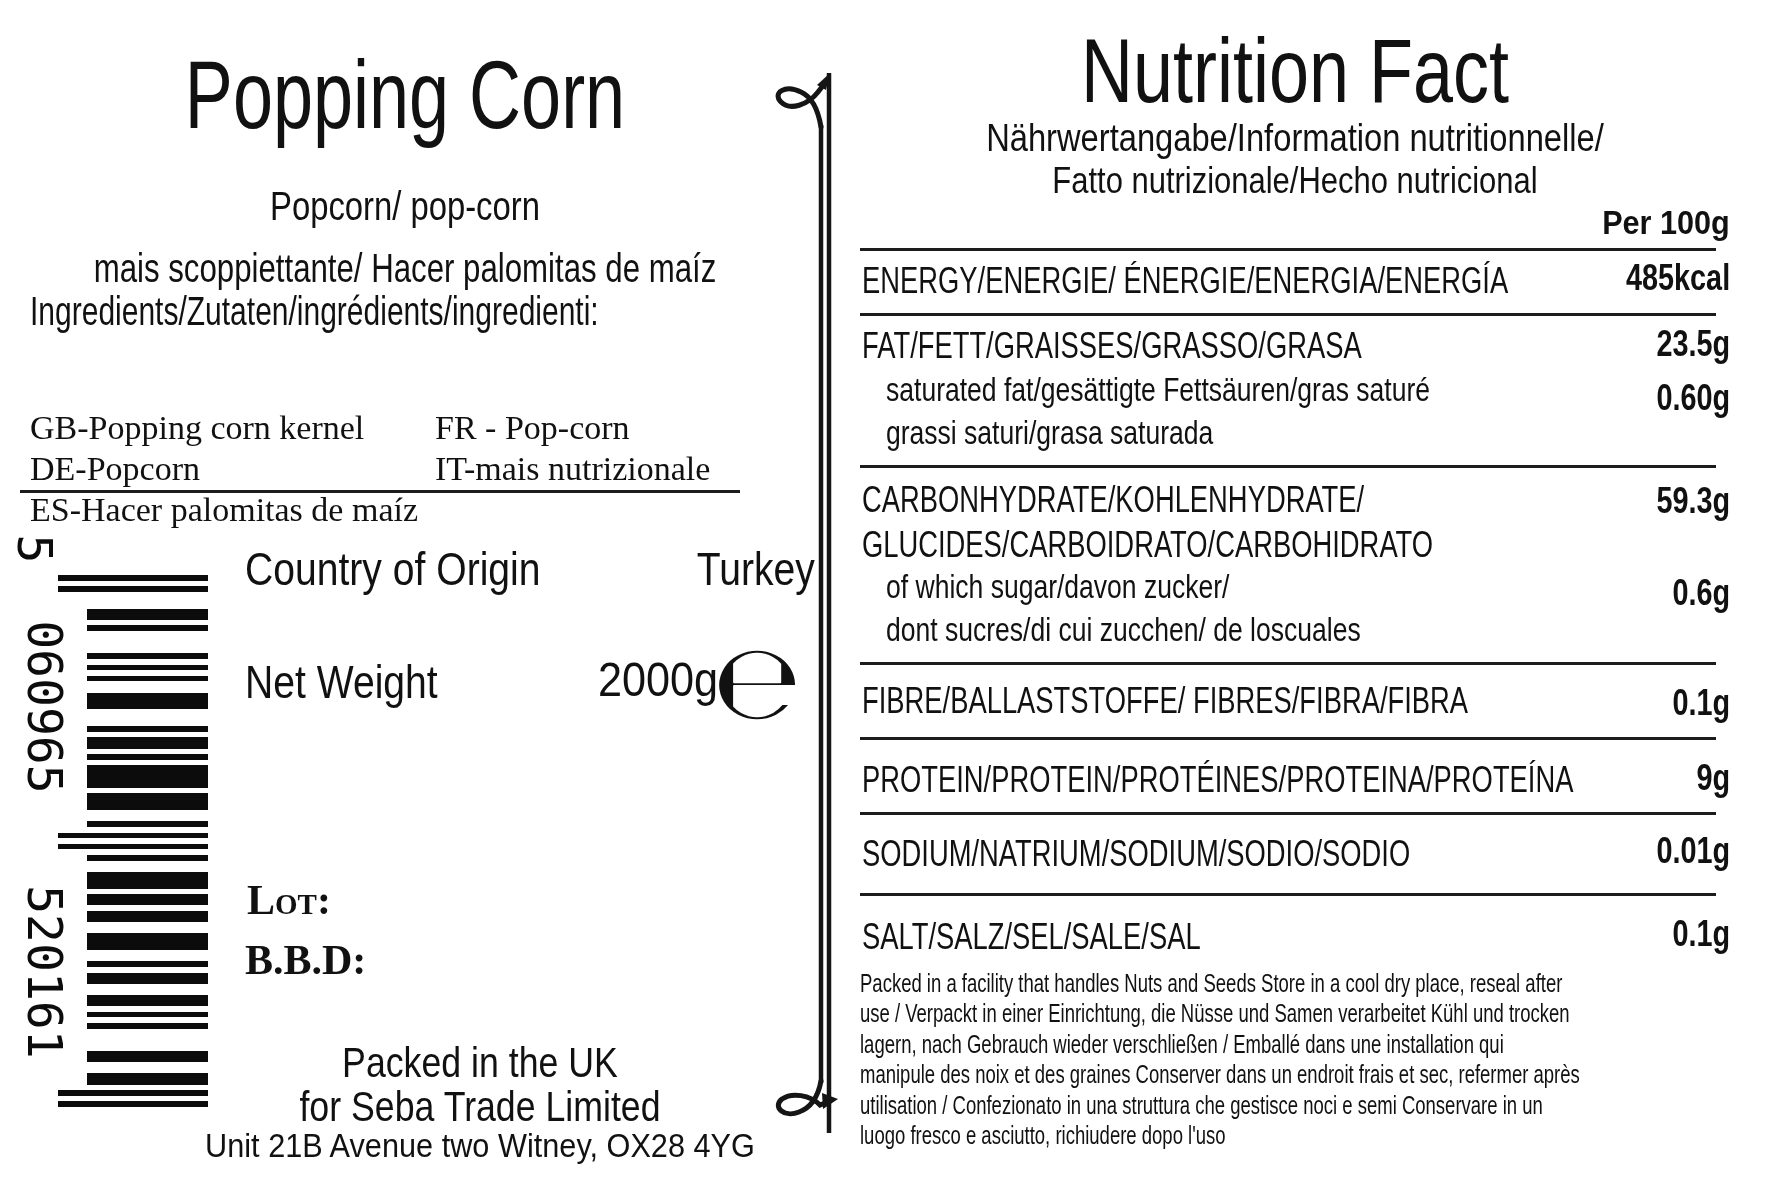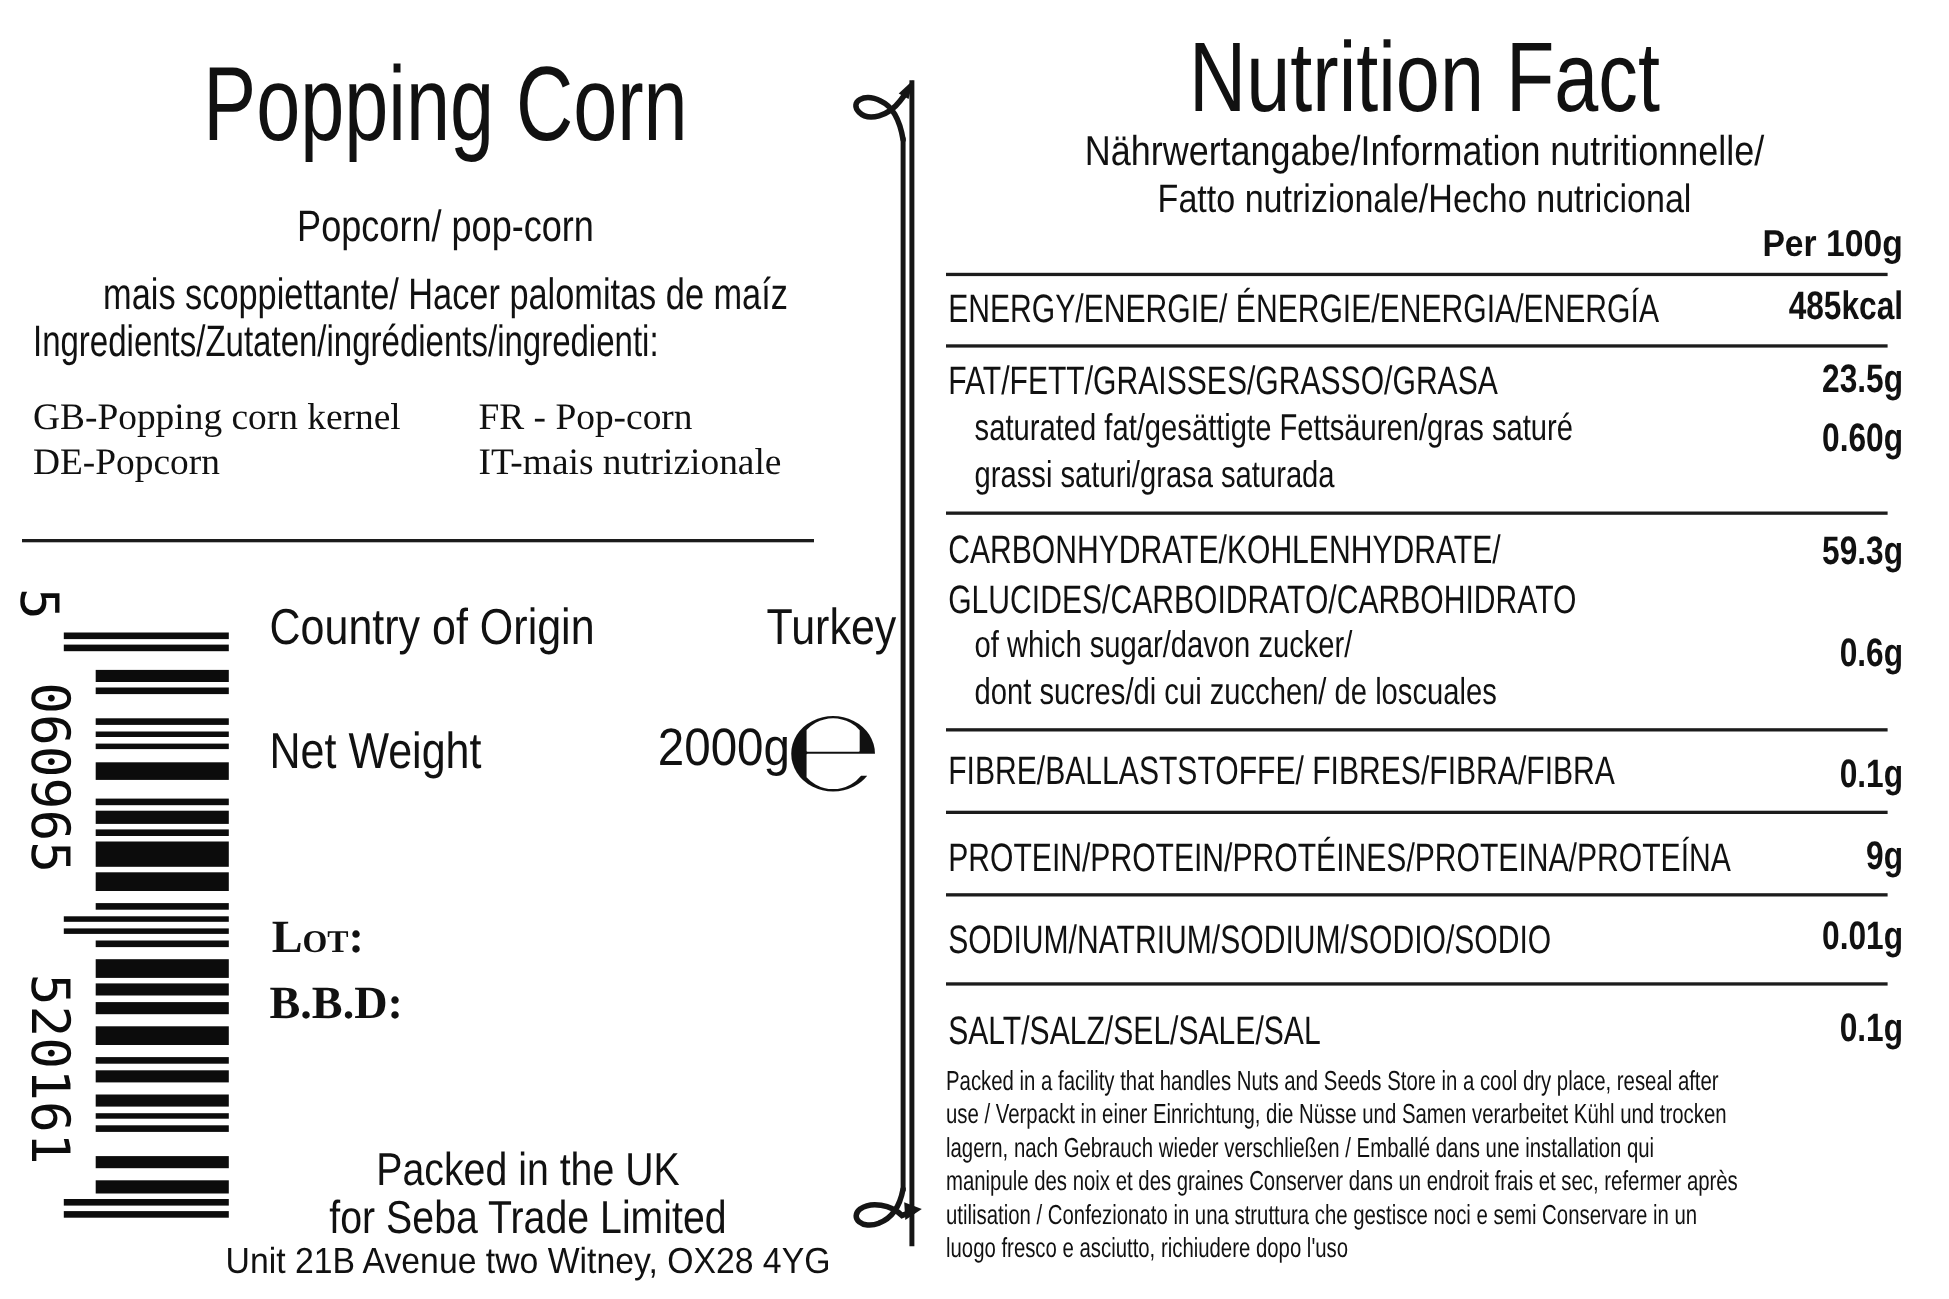--- a/index.html
+++ b/index.html
@@ -3,21 +3,21 @@
 <meta charset="utf-8">
 <style>
   html,body{margin:0;padding:0;background:#fff;}
   #label{position:relative;width:1772px;height:1181px;background:#fff;overflow:hidden;
          font-family:"Liberation Sans",sans-serif;color:#111;text-decoration:underline;}
   .t{position:absolute;white-space:nowrap;line-height:1.08;}
   .sx{transform:scaleX(var(--sx,.8));transform-origin:0 50%;}
   .sxc{transform:scaleX(var(--sx,.8));transform-origin:50% 50%;}
   .sxr{transform:scaleX(var(--sx,.8));transform-origin:100% 50%;}
   .ctr{text-align:center;}
-  .serif{font-family:"Liberation Serif",serif;}
+  .serif{font-family:"Liberation Serif",serif;margin-top:48px;}
   .bold{font-weight:700;}
   .rule{position:absolute;background:#1c1c1c;height:3px;}
   .vrot{transform:rotate(90deg);}
   #barcode-bars{position:absolute;left:58px;top:575px;width:150px;height:532px;}
   #barcode-bars .stripe{position:absolute;right:0;width:121px;background:#0c0c0c;}
   #barcode-bars .stripe.guard{width:150px;}
   .bcdigits{font-family:"DejaVu Sans Mono","Liberation Mono",monospace;font-size:48px;color:#0c0c0c;}
   .foot{white-space:pre-line;line-height:30.4px;}
   svg{position:absolute;overflow:visible;}
 </style>
@@ -31,20 +31,21 @@
   <div class="t ctr sxc" style="left:0;top:185px;width:810px;font-size:40px;--sx:.82;">Popcorn/ pop-corn</div>
 
   <div class="t ctr sxc" style="left:0;top:247px;width:810px;font-size:40px;--sx:.78;">mais scoppiettante/ Hacer palomitas de maíz</div>
 
   <div class="t sx" style="left:30px;top:290px;font-size:40px;--sx:.75;">Ingredients/Zutaten/ingrédients/ingredienti:</div>
 
   <div class="t serif" style="left:30px;top:362px;font-size:34px;">GB-Popping corn kernel</div>
   <div class="t serif" style="left:435px;top:362px;font-size:34px;">FR - Pop-corn</div>
   <div class="t serif" style="left:30px;top:403px;font-size:34px;">DE-Popcorn</div>
   <div class="t serif" style="left:435px;top:403px;font-size:34px;">IT-mais nutrizionale</div>
+  <div class="t serif" style="left:30px;top:444px;font-size:34px;">ES-Hacer palomitas de maíz</div>
 
   <div class="rule" style="left:20px;top:490px;width:720px;"></div>
 
   <div>
     <div id="barcode-bars">
         <div class="stripe guard" style="top: 0px; height: 5.6px;"></div>
         <div class="stripe guard" style="top: 11.2px; height: 5.6px;"></div>
         <div class="stripe" style="top: 33.6px; height: 11.2px;"></div>
         <div class="stripe" style="top: 50.4px; height: 5.6px;"></div>
         <div class="stripe" style="top: 78.4px; height: 5.6px;"></div>

